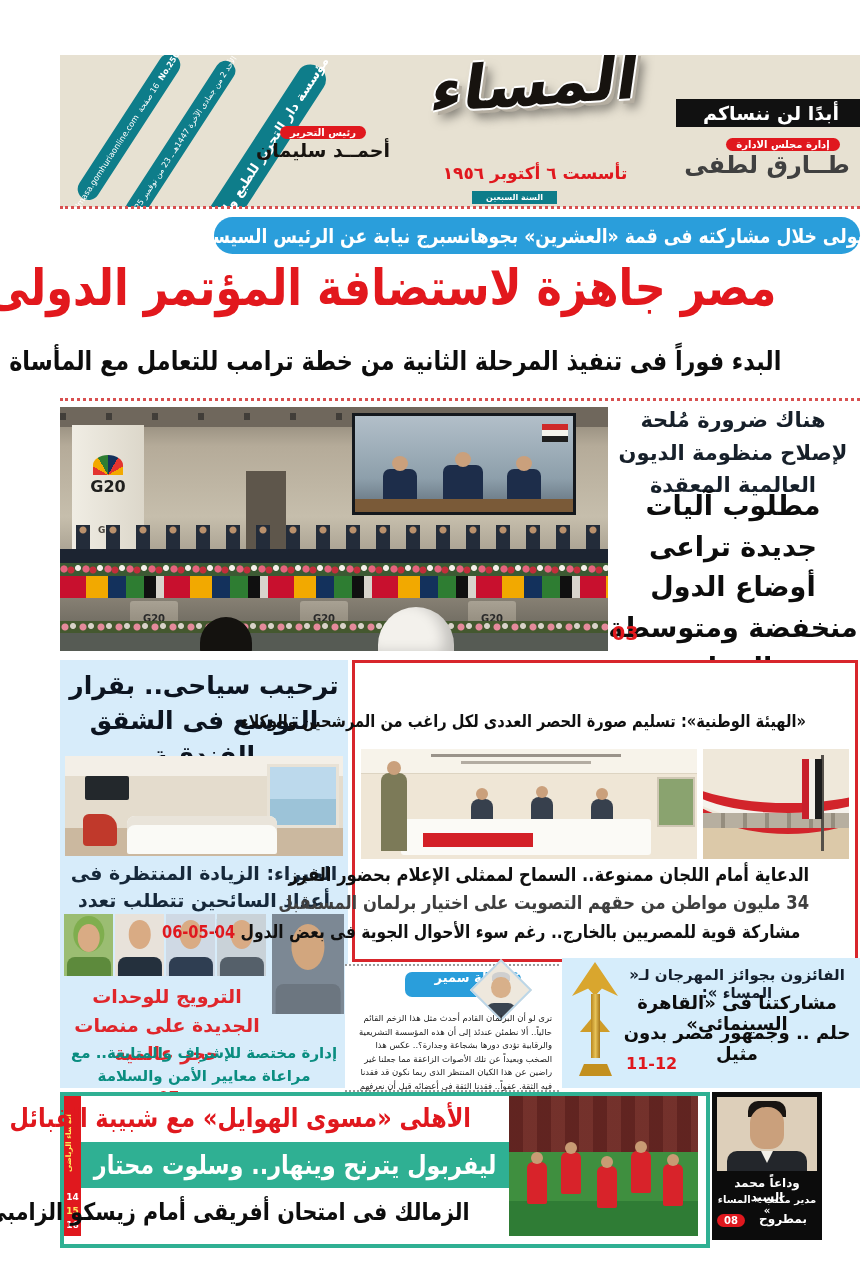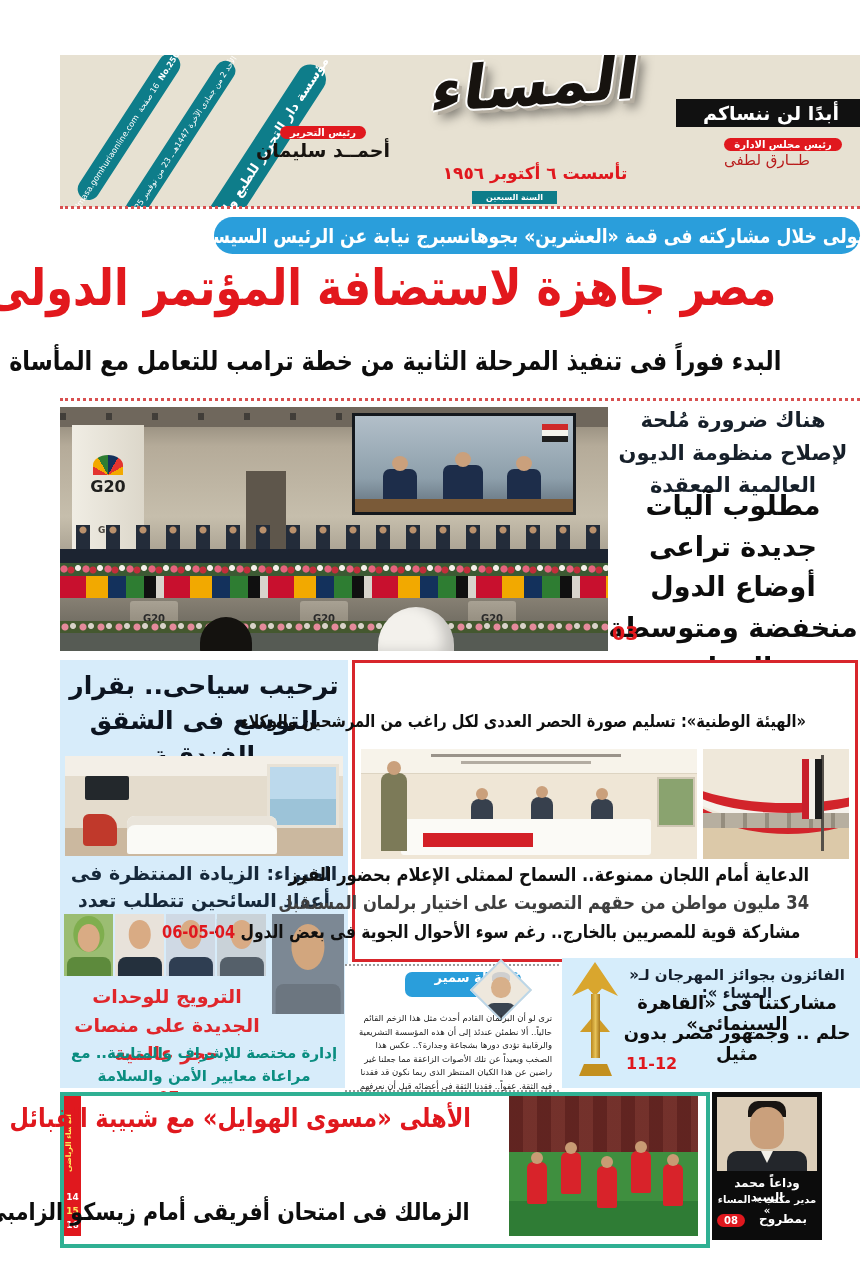--- a/index.html
+++ b/index.html
@@ -23,21 +23,21 @@
   .logo{left:370px;top:-8px;width:210px;text-align:center;font-size:62px;font-weight:bold;color:#17130f;
         transform:skewX(-12deg) rotate(-4deg);
         text-shadow:2px 0 0 #fff,-2px 0 0 #fff,0 2px 0 #fff,0 -2px 0 #fff,
                     5px 5px 0 #b4ada0,8px 9px 10px rgba(0,0,0,.5);}
   .founded{left:370px;top:108px;width:210px;text-align:center;color:#e0181e;font-weight:bold;font-size:17px;}
   .yeartag{left:412px;top:136px;background:#0e7d8a;color:#fff;font-size:8px;padding:2px 14px;font-weight:bold;}
   .mart-red{left:600px;top:6px;width:196px;text-align:center;font-size:27px;font-weight:bold;color:#e0181e;}
   .mart-blk{left:616px;top:44px;width:182px;text-align:center;background:#111;color:#fff;
             font-size:19px;font-weight:bold;padding:3px 4px;}
   .chair-pill{left:648px;top:78px;width:150px;text-align:center;}
-  .chair-name{left:616px;top:96px;width:182px;text-align:center;font-size:15px;font-weight:normal;color:#b91c1c;}
+  .chair-name{left:616px;top:96px;width:182px;text-align:center;font-size:24px;font-weight:bold;color:#404040;}
   .ed-pill{left:208px;top:66px;width:110px;text-align:center;}
   .ed-name{left:188px;top:84px;width:150px;text-align:center;font-size:19px;font-weight:bold;color:#17130f;}
   .dotsep{border-top:3px dotted #d85050;height:0;}
 
   
   .kicker{left:214px;top:217px;width:646px;height:37px;background:#2a9edb;border-radius:19px;
           color:#fff;font-weight:bold;font-size:20px;display:flex;align-items:center;justify-content:center;}
   .headline{left:60px;top:250px;width:800px;text-align:center;font-size:50px;font-weight:bold;
             color:#e2181d;line-height:1.55;}
   .deck{left:60px;top:346px;width:800px;text-align:center;font-size:26px;font-weight:bold;color:#0d0d0d;}
@@ -218,21 +218,21 @@
     <div class="stripe s-org">مؤسسة دار التحرير للطبع والنشر</div>
 
     <div class="x ed-pill"><span class="pill">رئيس التحرير</span></div>
     <div class="x ed-name">أحمــد سليمان</div>
 
     <div class="x logo">المساء</div>
     <div class="x founded">تأسست ٦ أكتوبر ١٩٥٦</div>
     <div class="x yeartag">السنة السبعين</div>
 
     <div class="x mart-blk">أبدًا لن ننساكم</div>
-    <div class="x chair-pill"><span class="pill">رئيس مجلس الادارة</span></div>
+    <div class="x chair-pill"><span class="pill">إدارة مجلس الادارة</span></div>
     <div class="x chair-name">طــارق لطفى</div>
   </div>
 
   <div class="x dotsep" style="left:60px;top:206px;width:800px;"></div>
 
   <div class="x kicker">
       <span class="fit">مدبولى خلال مشاركته فى قمة «العشرين» بجوهانسبرج نيابة عن الرئيس السيسى:</span>
     </div>
   <div class="x headline"><span class="fit">مصر جاهزة لاستضافة المؤتمر الدولى لإعمار غزة</span></div>
   <div class="x deck"><span class="fit">البدء فوراً فى تنفيذ المرحلة الثانية من خطة ترامب للتعامل مع المأساة الإنسانية بالقطاع</span></div>
@@ -369,20 +369,23 @@
   </div>
 
   <div class="x sport">
     <div class="x strip">
       <div class="strip-lab">المساء الرياضى</div>
       <div class="strip-n" style="top:96px;color:#fff;">14</div>
       <div class="strip-n" style="top:110px;color:#ffe95c;">15</div>
       <div class="strip-n" style="top:124px;color:#fff;">16</div>
     </div>
     <div class="x sp1"><span class="fit">الأهلى «مسوى الهوايل» مع شبيبة القبائل</span></div>
+    <div class="x sp-band">
+        <span class="fit">ليفربول يترنح وينهار.. وسلوت محتار</span>
+      </div>
     <div class="x sp3"><span class="fit">الزمالك فى امتحان أفريقى أمام زيسكو الزامبى</span></div>
     <div class="x ah">
       <div class="py" style="left:18px;top:66px;"></div>
       <div class="py" style="left:52px;top:56px;"></div>
       <div class="py" style="left:88px;top:70px;"></div>
       <div class="py" style="left:122px;top:55px;"></div>
       <div class="py" style="left:154px;top:68px;"></div>
     </div>
   </div>
 

